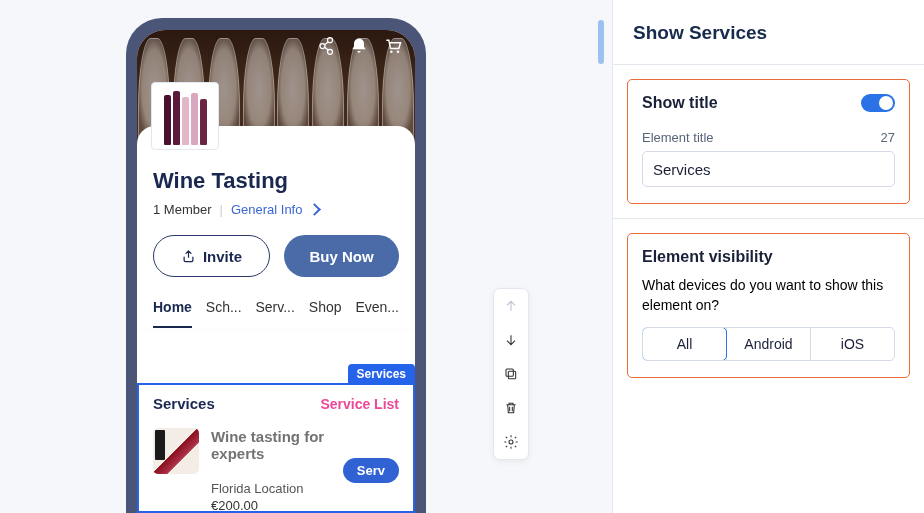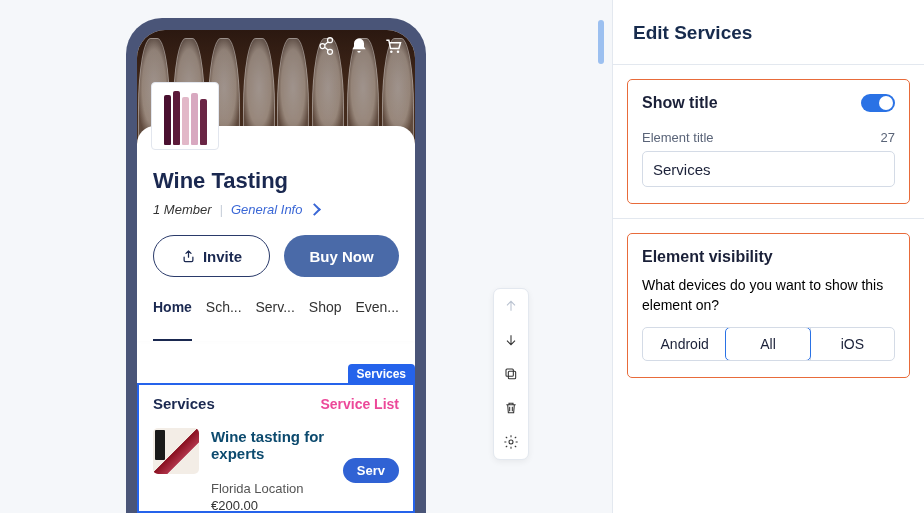--- a/index.html
+++ b/index.html
@@ -87,21 +87,21 @@
   .b2 { height: 54px; background: #5c1a3a; }
   .b3 { height: 48px; background: #e2b8c8; }
   .b4 { height: 52px; background: #d8a8c0; }
   .b5 { height: 46px; background: #6a2545; }
   .group-title {
     margin-top: 28px;
     font-size: 22px; font-weight: 700; color: #1a2850;
   }
   .group-meta {
     margin-top: 8px; font-size: 13px; color: #333;
-    display: flex; align-items: center; gap: 8px; font-style: italic;
+    display: flex; align-items: center; gap: 8px;
   }
   .sep { color: #c7ced9; }
   .general-info { color: #3a67d6; display: flex; align-items: center; gap: 8px; }
   .chev { width: 9px; height: 9px; border-right: 2px solid #3a67d6; border-top: 2px solid #3a67d6; transform: rotate(45deg); }
   .cta-row {
     margin-top: 18px; display: flex; gap: 14px;
   }
   .btn {
     flex: 1; height: 42px; border-radius: 21px;
     display: flex; align-items: center; justify-content: center;
@@ -112,21 +112,21 @@
     border: 1.5px solid #2a3a6a; color: #1a2850; background: #fff;
     gap: 7px;
   }
   .btn-primary {
     background: #4a6aa8; color: #fff;
   }
   .tabs {
     margin-top: 22px; display: flex; justify-content: space-between;
     font-size: 14px; color: #333;
   }
-  .tab { padding-bottom: 24px; cursor: pointer; }
+  .tab { padding-bottom: 11px; cursor: pointer; }
   .tab.active { color: #1a2850; font-weight: 600; border-bottom: 2px solid #1a2850; }
   .services-panel {
     position: absolute;
     left: 0; right: 0;
     top: 235px;
     bottom: 0;
     border: 2px solid #2563eb;
     border-top: 2px solid #2563eb;
     background: #fff;
   }
@@ -149,21 +149,21 @@
   .service-thumb {
     width: 46px; height: 46px; border-radius: 5px;
     background: linear-gradient(135deg, #f3ede6 0%, #f3ede6 48%, #8a1020 49%, #b0334a 65%, #f3ede6 66%);
     position: relative; overflow: hidden;
   }
   .service-thumb::after {
     content: ""; position: absolute; left: 2px; top: 2px; width: 10px; height: 30px;
     background: #1a1a1a; border-radius: 1px;
   }
   .service-info { flex: 1; }
-  .service-name { font-size: 15px; font-weight: 700; color: #0c4a6e; }
+  .service-name { font-size: 15px; font-weight: 700; color: #737373; }
   .service-loc { font-size: 13px; color: #555; margin-top: 19px; }
   .service-price { font-size: 13px; color: #333; margin-top: 2px; }
   .book-btn {
     align-self: center;
     background: #3062d4; color: #fff; font-size: 13px; font-weight: 600;
     padding: 5px 14px; border-radius: 14px; cursor: pointer;
   }
 
   
   .floating-toolbar {
@@ -377,39 +377,39 @@
           <circle cx="12" cy="12" r="3"></circle>
           <path d="M12 2v3M12 19v3M4.2 4.2l2.1 2.1M17.7 17.7l2.1 2.1M2 12h3M19 12h3M4.2 19.8l2.1-2.1M17.7 6.3l2.1-2.1"></path>
         </svg>
     </div>
   </div>
 
   <div class="scroll-track"></div>
 </div>
 
 <div class="side-panel">
-  <div class="panel-title">Edit Services</div>
+  <div class="panel-title">Show Services</div>
   <div class="hr"></div>
 
   <div class="section">
     <div class="row">
       <span class="section-label">Show title</span>
       <div class="toggle"></div>
     </div>
     <div class="field-label-row">
       <span>Element title</span>
       <span>27</span>
     </div>
     <input class="text-input" value="Services" style="">
   </div>
 
   <div class="hr"></div>
 
   <div class="section">
     <div class="section-label">Element visibility</div>
     <div class="section-desc">What devices do you want to show this element on?</div>
     <div class="segmented">
+      <div class="seg active">All</div>
       <div class="seg">Android</div>
-      <div class="seg active">All</div>
       <div class="seg">iOS</div>
     </div>
   </div>
 </div>
 
 </body></html>

